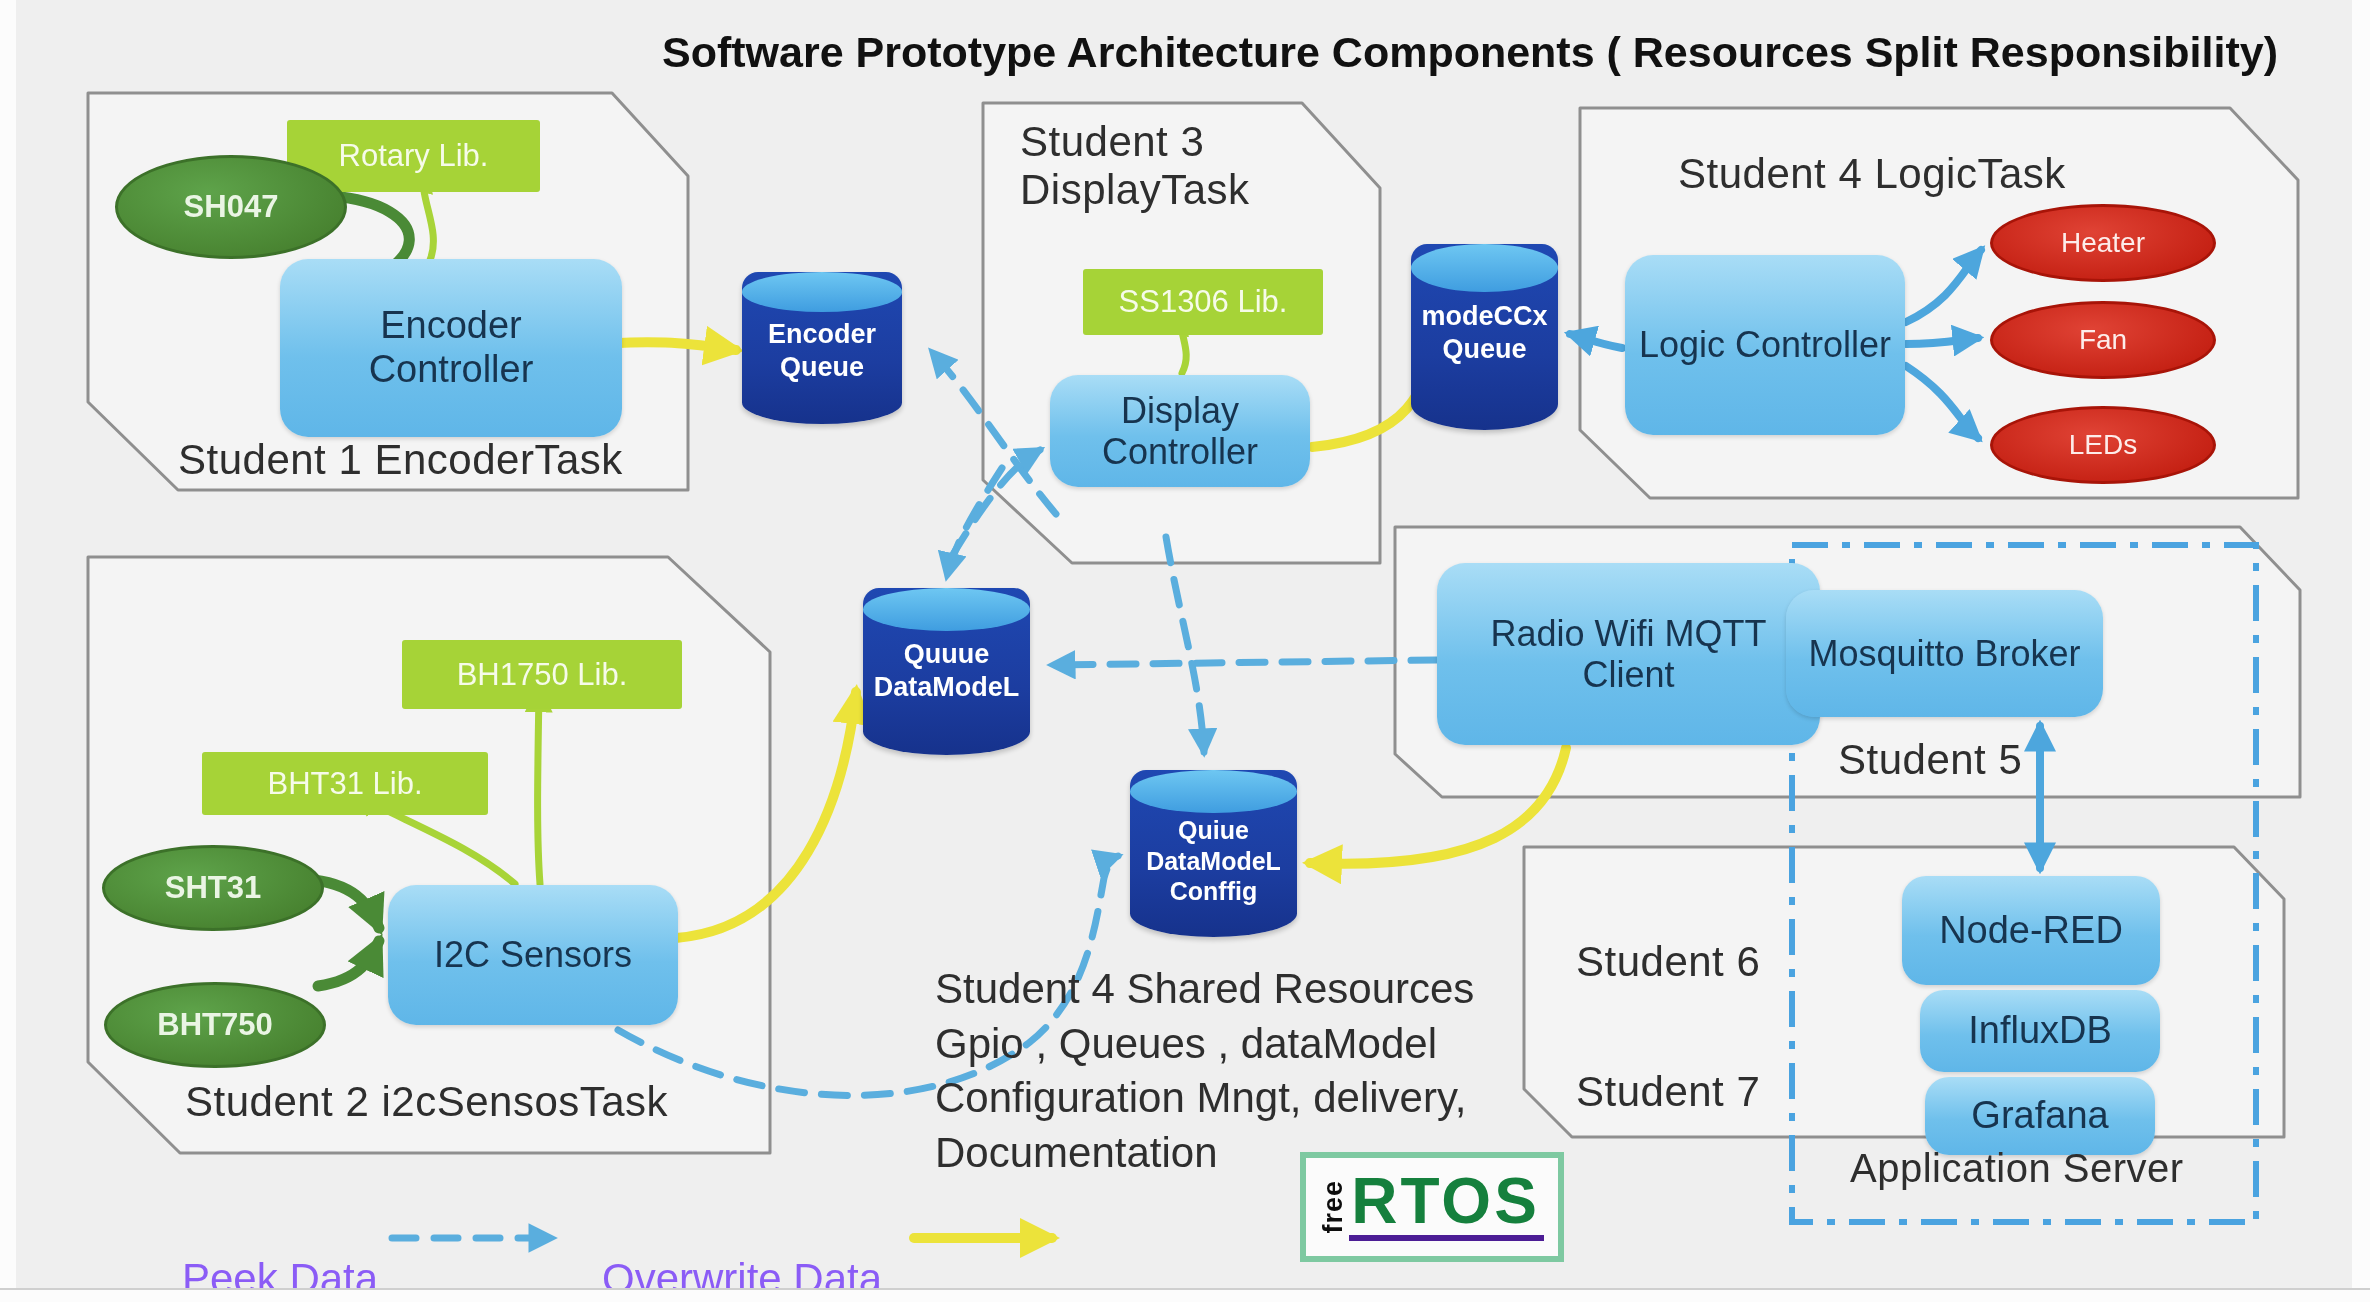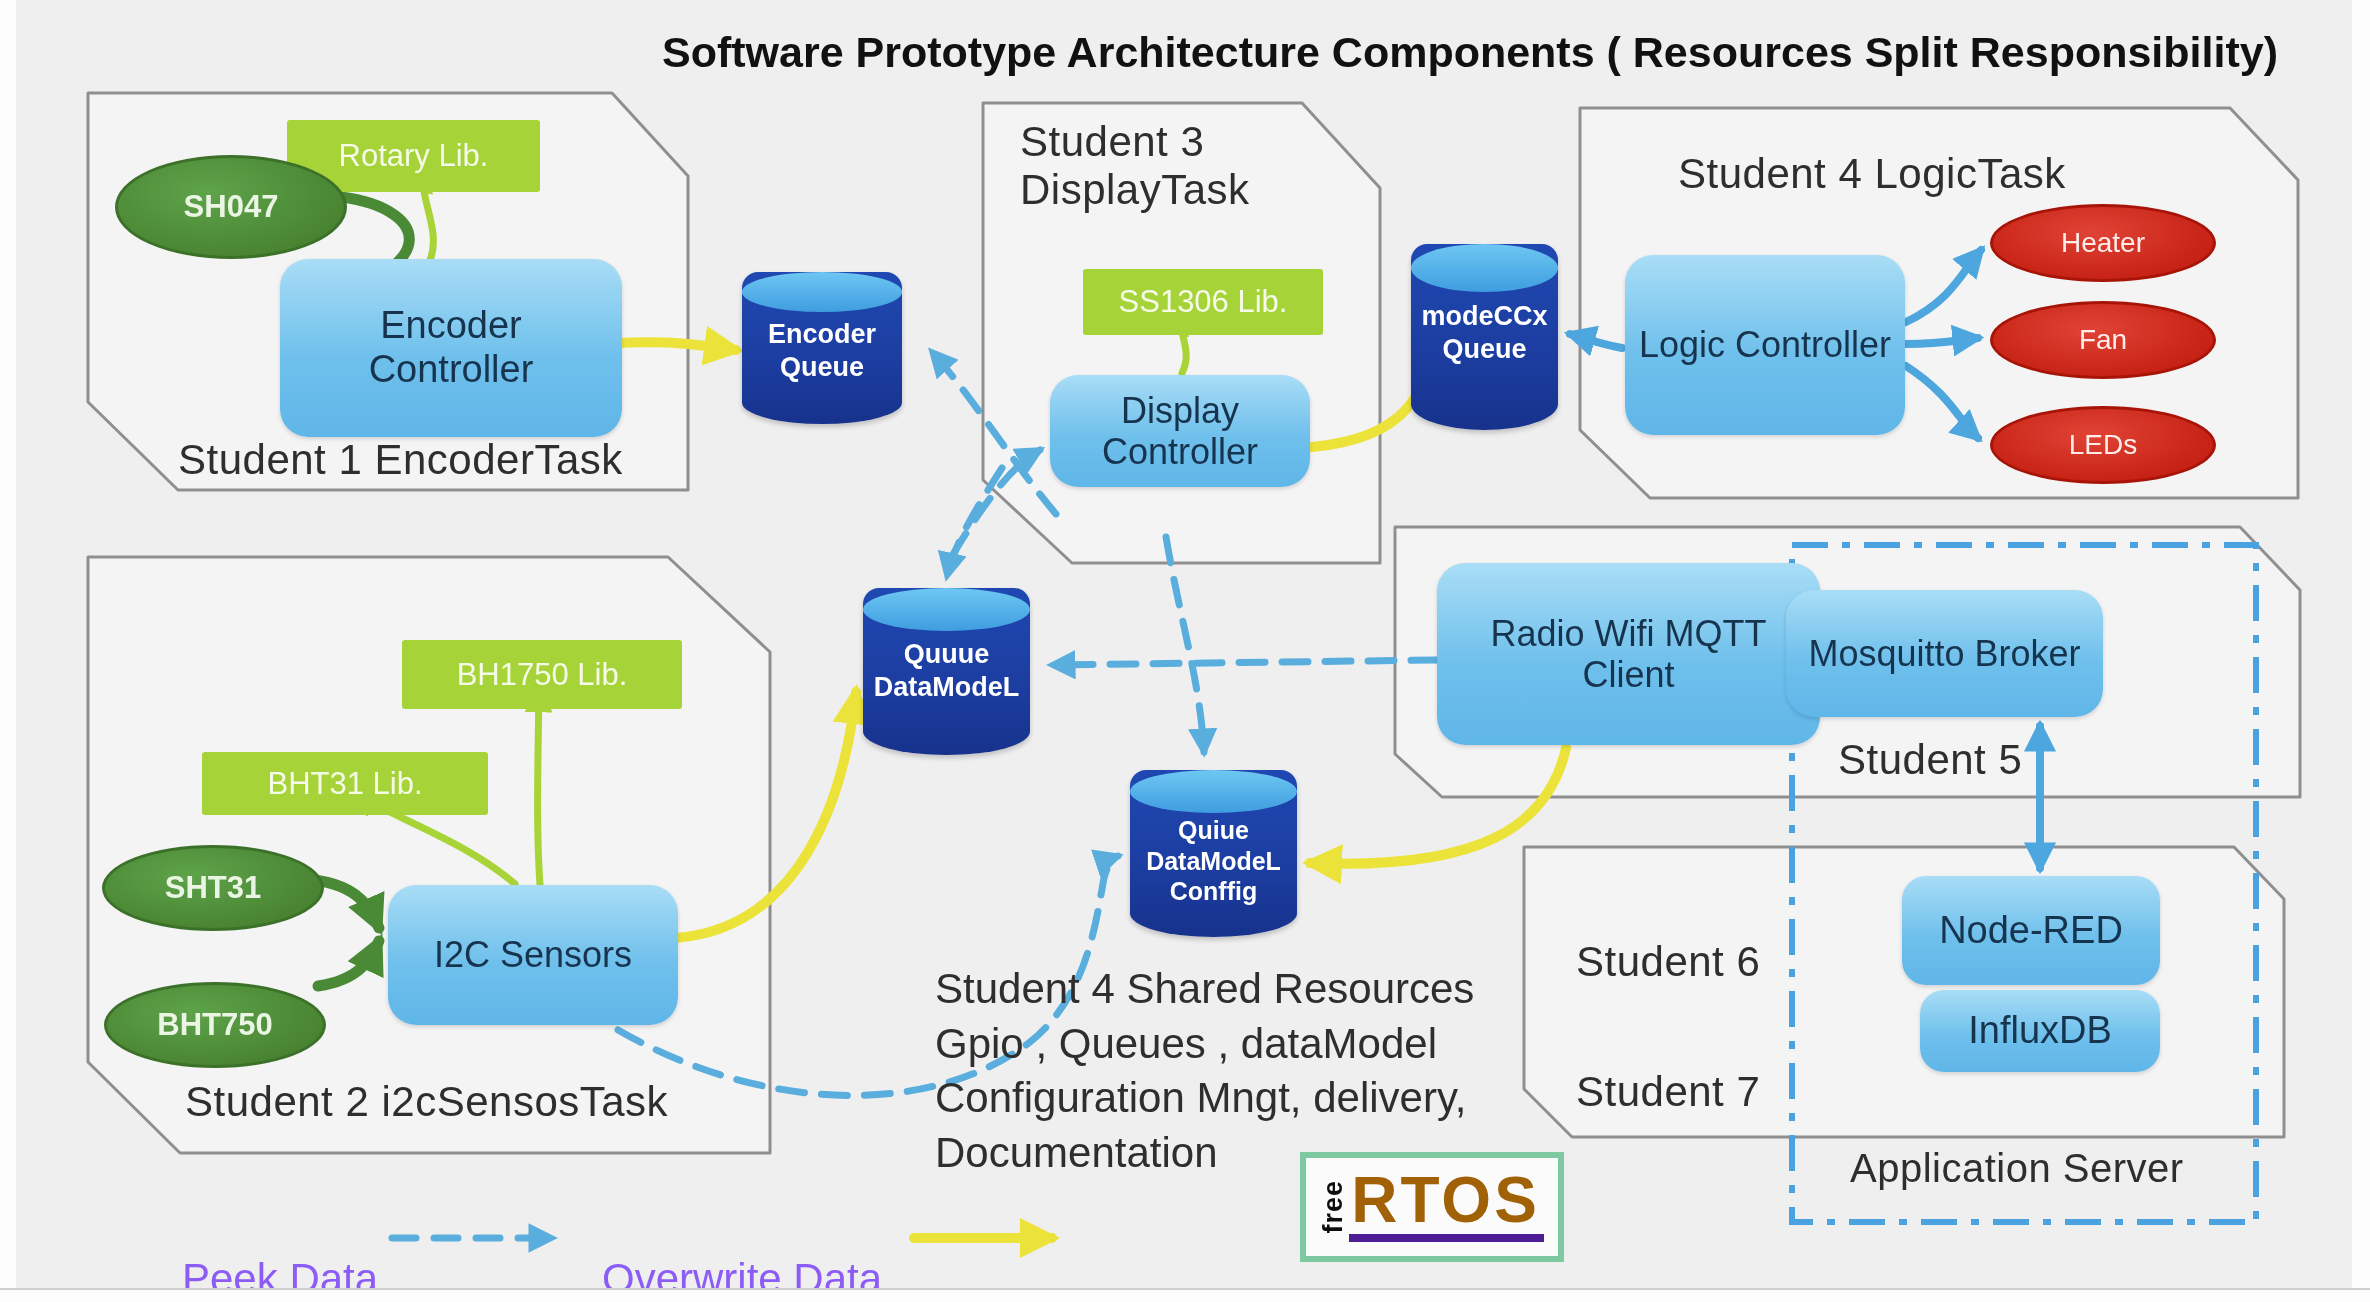--- a/index.html
+++ b/index.html
@@ -44,22 +44,22 @@
   .legend-label{position:absolute;color:#8b5cf6;font-size:42px;margin-top:41px;}
   .logo{
     position:absolute;left:1300px;top:1152px;width:252px;height:98px;background:#fbfbfb;
     border:6px solid #7ec9a1;display:flex;align-items:center;justify-content:center;
   }
   .logo-free{
     writing-mode:vertical-rl;transform:rotate(180deg);font-size:27px;font-weight:bold;color:#0d0d0d;
     letter-spacing:1px;margin-right:2px;line-height:1;
   }
   .logo-rtos{
-    font-size:64px;font-weight:bold;color:#a16207;letter-spacing:3px;line-height:0.9;
-    border-bottom:8px solid #4c1d95;padding:0 4px 4px 2px;
+    font-size:64px;font-weight:bold;color:#15803d;letter-spacing:3px;line-height:0.9;
+    border-bottom:6px solid #4c1d95;padding:0 4px 4px 2px;
   }
   .strip{position:absolute;background:#fcfcfc;}
 </style>
 </head>
 <body>
 
 <div id="canvas">
 
   <svg id="wires" xmlns="http://www.w3.org/2000/svg">
     <defs>
@@ -178,20 +178,21 @@
   </div>
 
   <div class="bluebox" style="left:1437px;top:563px;width:287px;height:182px;padding:0 48px">Radio Wifi MQTT Client</div>
   <div class="bluebox" style="left:1786px;top:590px;width:317px;height:127px">Mosquitto Broker</div>
   <div class="task-label" style="left:1838px;top:736px">Student 5</div>
 
   <div class="task-label" style="left:1576px;top:938px">Student 6</div>
   <div class="task-label" style="left:1576px;top:1068px">Student 7</div>
   <div class="bluebox stackbox" style="left:1902px;top:876px;width:258px;height:109px">Node-RED</div>
   <div class="bluebox stackbox" style="left:1920px;top:990px;width:240px;height:82px">InfluxDB</div>
+  <div class="bluebox stackbox" style="left:1925px;top:1077px;width:230px;height:78px">Grafana</div>
 
   <div class="note" style="left:935px;top:962px;width:620px">Student 4  Shared Resources
 Gpio , Queues , dataModel
 Configuration Mngt, delivery,
 Documentation</div>
 
   <div class="task-label" style="left:1850px;top:1146px;font-size:40px">Application Server</div>
 
   <div class="legend-label" style="left:182px;top:1214px">Peek Data</div>
   <div class="legend-label" style="left:602px;top:1214px">Overwrite Data</div>

